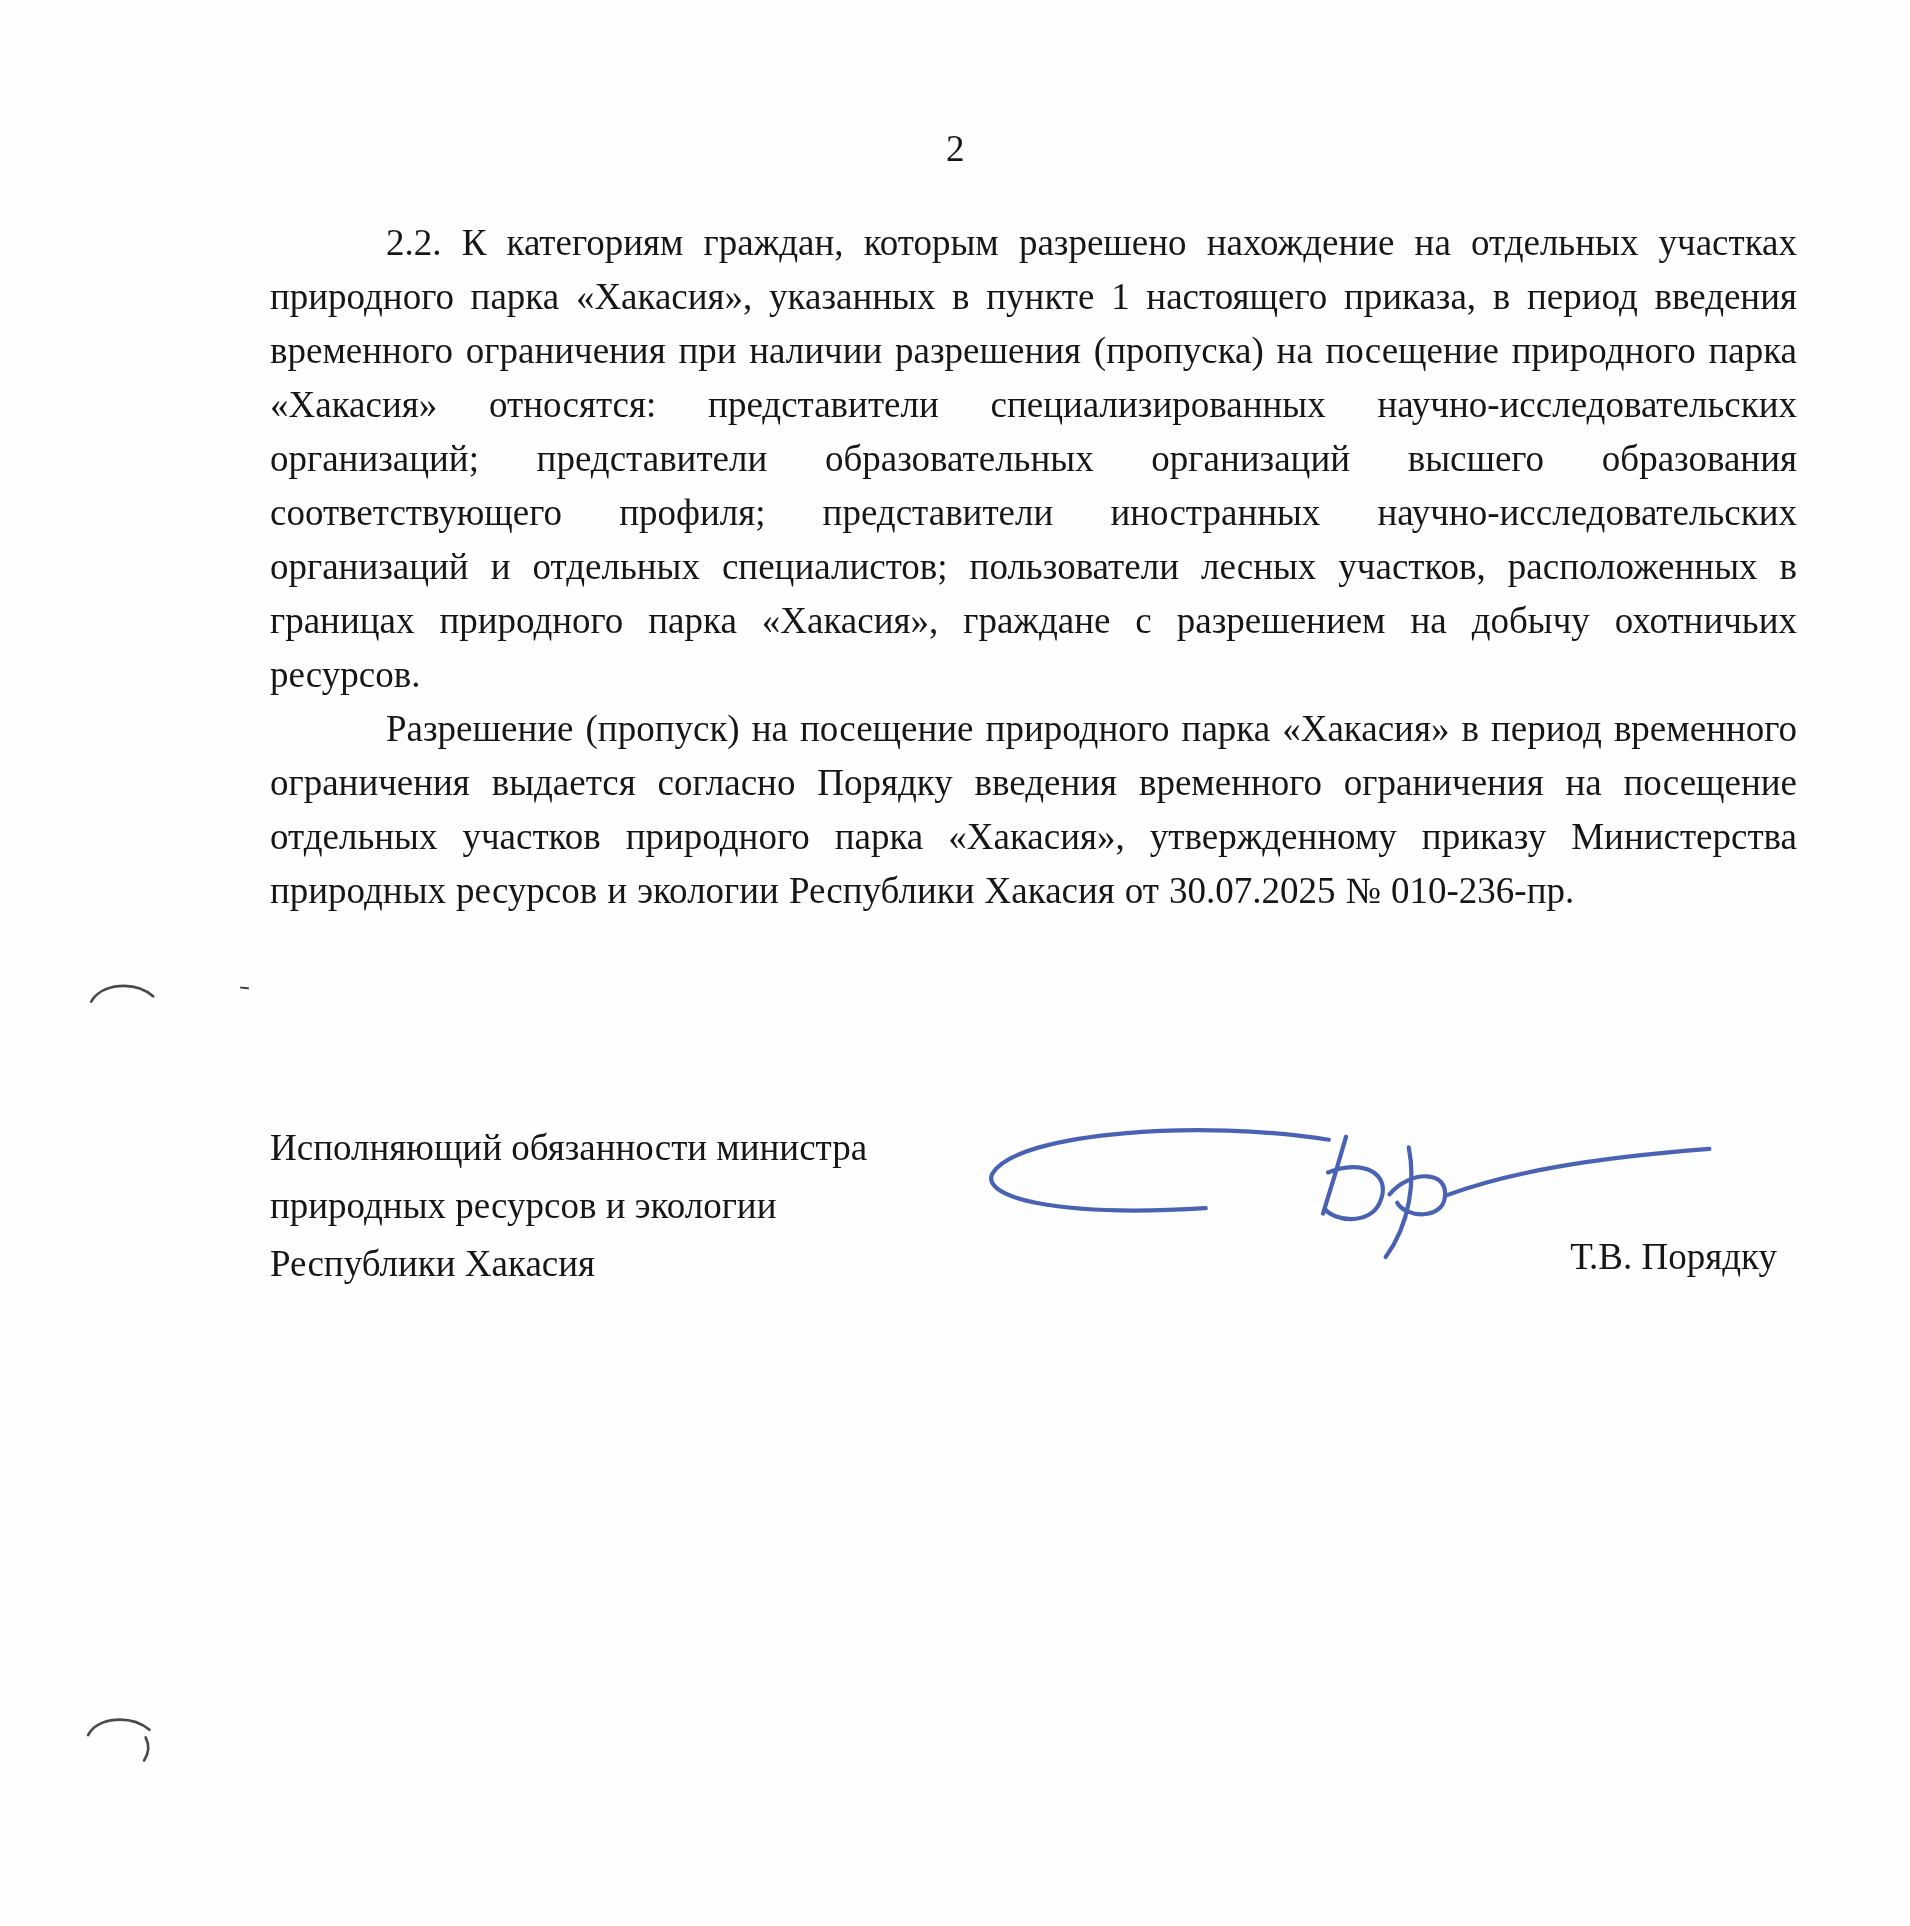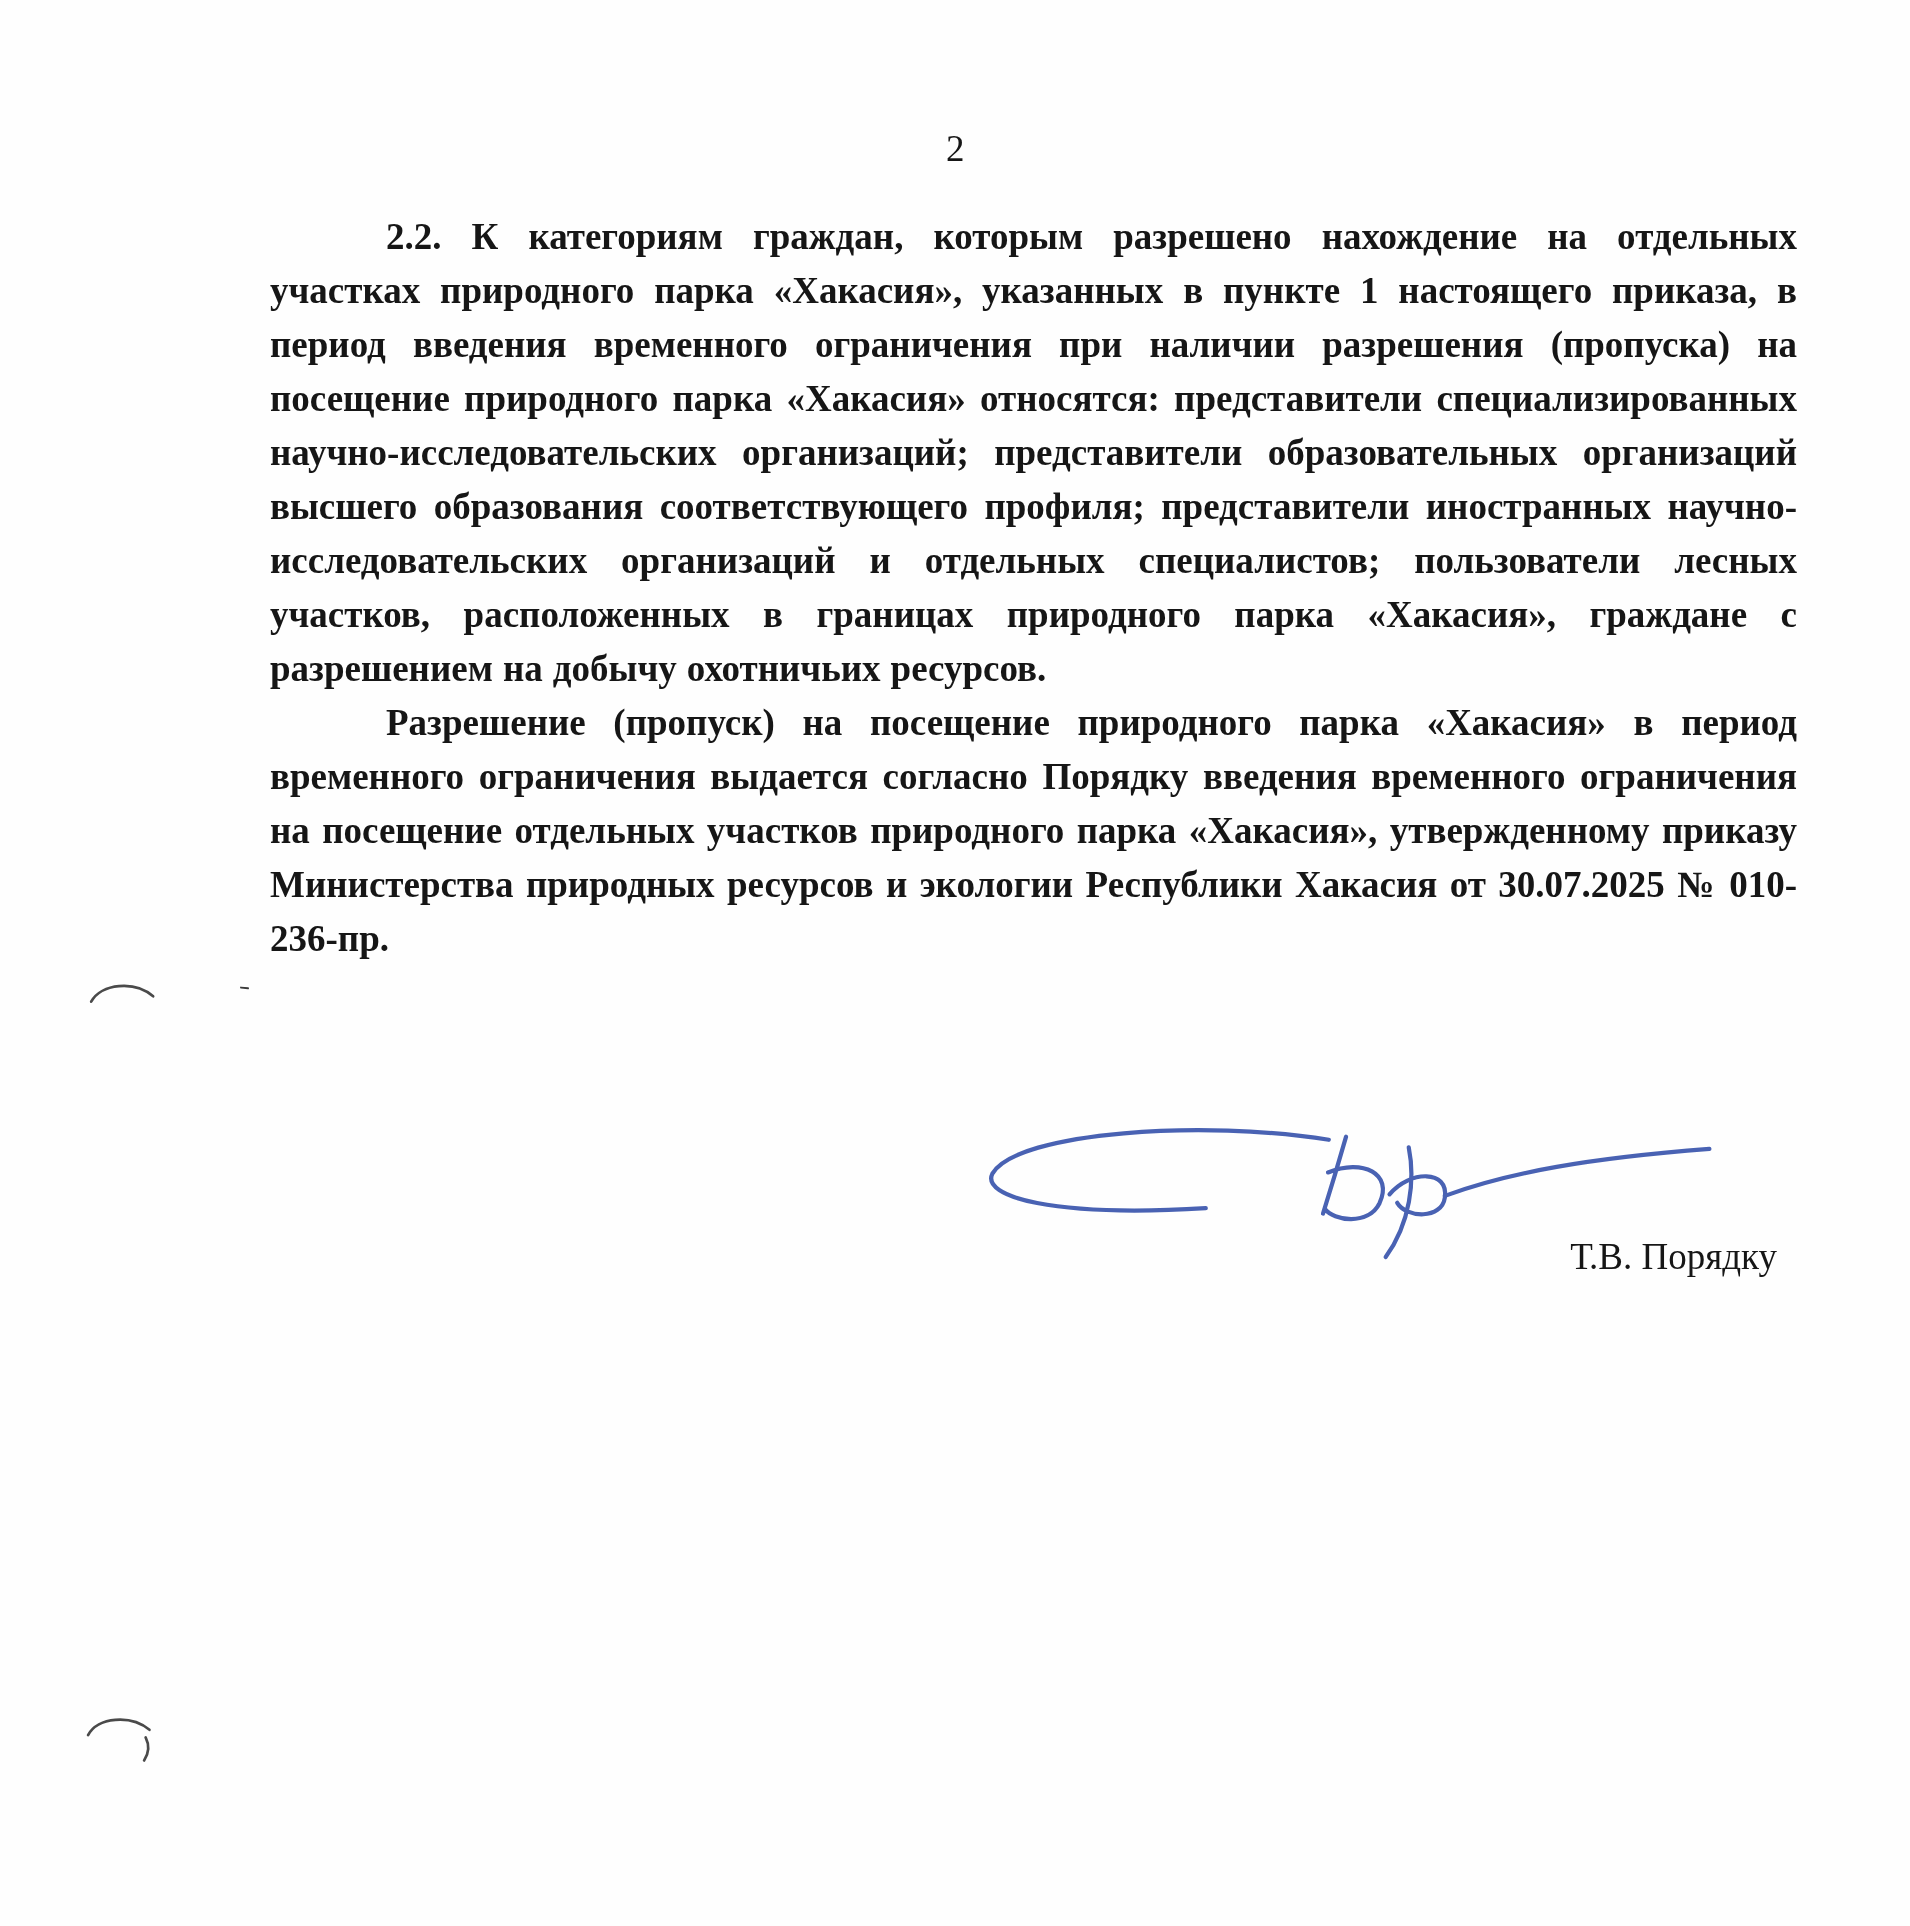--- a/index.html
+++ b/index.html
@@ -20,27 +20,26 @@
     position: absolute;
     top: 127px;
     left: 0;
     width: 100%;
     text-align: center;
     font-size: 37px;
     letter-spacing: 0.4px;
   }
   .body-text {
     position: absolute;
-    top: 210px;
+    top: 216px;
     left: 270px;
     width: 1527px;
     font-size: 37px;
     line-height: 54px;
     text-align: justify;
-    font-weight: bold;
   }
   .body-text p {
     margin: 0;
     text-indent: 116px;
     word-spacing: 0.8px;
   }
   .sig-title {
     position: absolute;
     top: 1119px;
     left: 270px;
@@ -102,20 +101,25 @@
   <svg class="pen-mark-1" viewBox="0 0 185 115">
     <path d="M 8 62 C 34 14 122 6 170 48" fill="none" stroke-width="7" stroke-linecap="round" stroke="#4a4a4a"></path>
   </svg>
 
   <div class="scan-dash"></div>
 
   <svg class="pen-mark-2" viewBox="0 0 185 140">
     <path d="M 8 60 C 32 12 120 6 168 46 M 158 66 C 168 86 166 108 154 126" fill="none" stroke-width="7" stroke-linecap="round" stroke="#4a4a4a"></path>
   </svg>
 
+  <div class="sig-title">
+    <div>Исполняющий обязанности министра</div>
+    <div>природных ресурсов и экологии</div>
+    <div>Республики Хакасия</div>
+  </div>
 
   <svg class="signature-svg" viewBox="0 0 2020 450">
     <g fill="none" stroke-width="11" stroke-linecap="round" opacity="0.92">
       <path d="M 960 80 C 640 28 150 58 85 168 C 55 228 240 282 640 258" stroke="#3a55ad"></path>
       <path d="M 1005 72 C 985 142 962 218 945 272 M 958 165 C 1048 128 1128 168 1092 245 C 1062 305 972 290 950 260" stroke="#3a55ad"></path>
       <path d="M 1168 100 C 1185 185 1172 298 1108 385 M 1118 222 C 1172 158 1272 158 1262 230 C 1254 288 1162 284 1138 244" stroke="#3a55ad"></path>
       <path d="M 1262 226 C 1430 164 1640 128 1950 104" stroke="#3a55ad"></path>
     </g>
   </svg>
 

